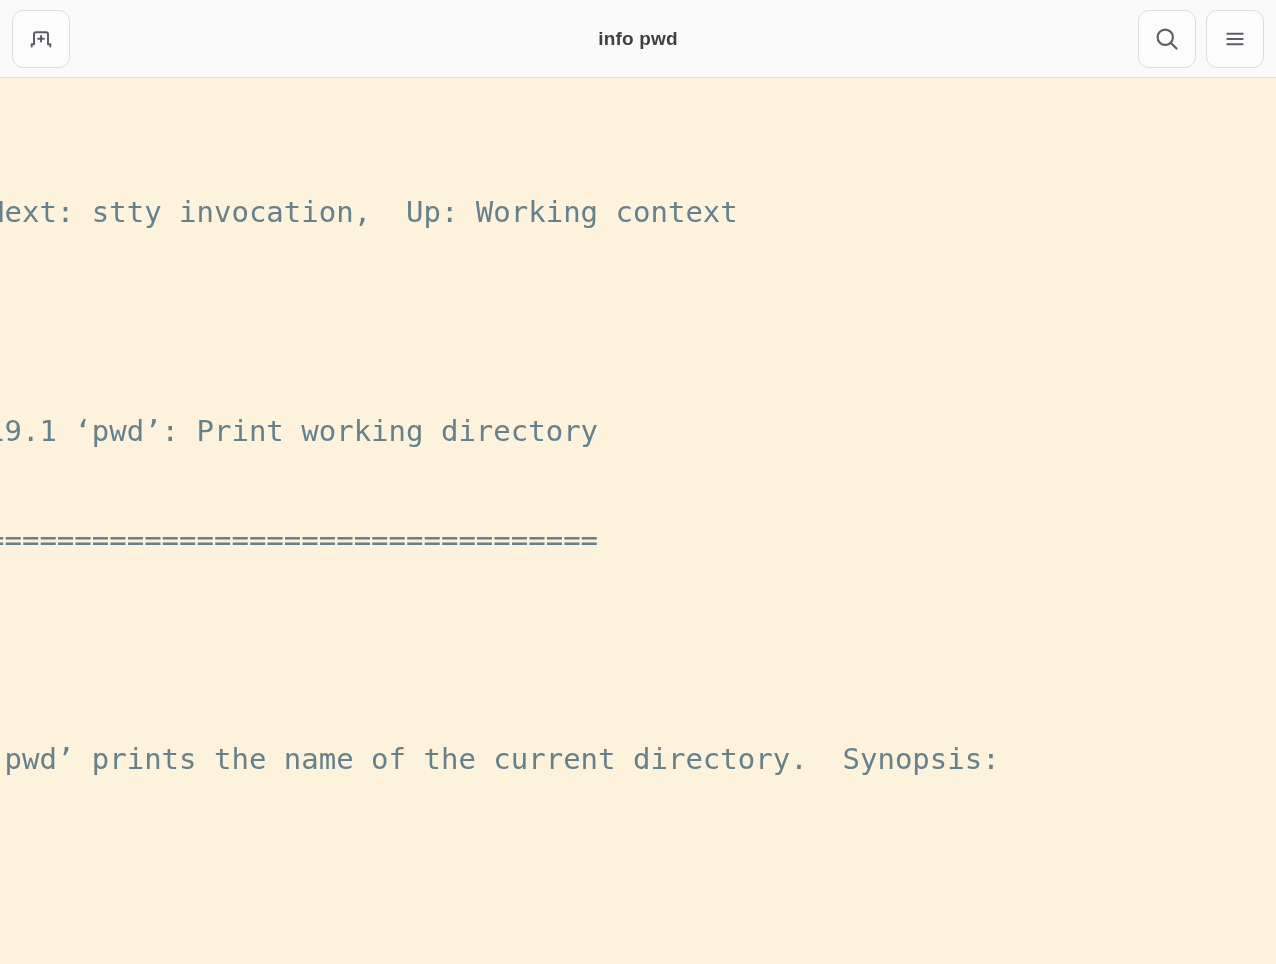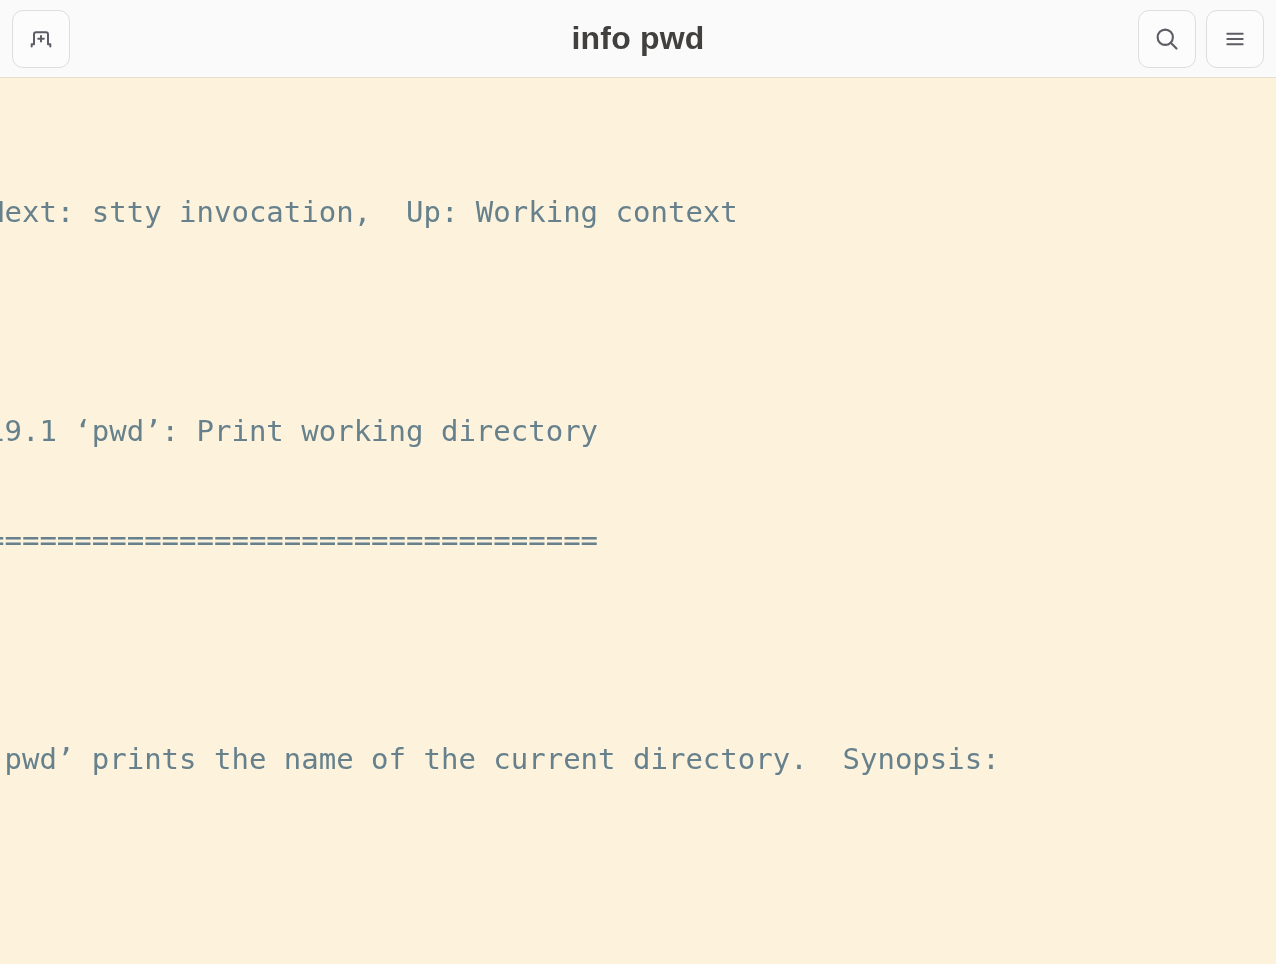--- a/index.html
+++ b/index.html
@@ -47,21 +47,21 @@
 
   .hb-title {
     position: absolute;
     left: 0; right: 0;
     top: 0; bottom: 0;
     display: flex;
     align-items: center;
     justify-content: center;
     pointer-events: none;
     font-family: "Liberation Sans", sans-serif;
-    font-size: 32px;
+    font-size: 19px;
     font-weight: bold;
     color: #41403f;
     letter-spacing: 0.2px;
   }
 
   .iconbtn {
     width: 58px;
     height: 58px;
     box-sizing: border-box;
     border: 1px solid #dedede;

